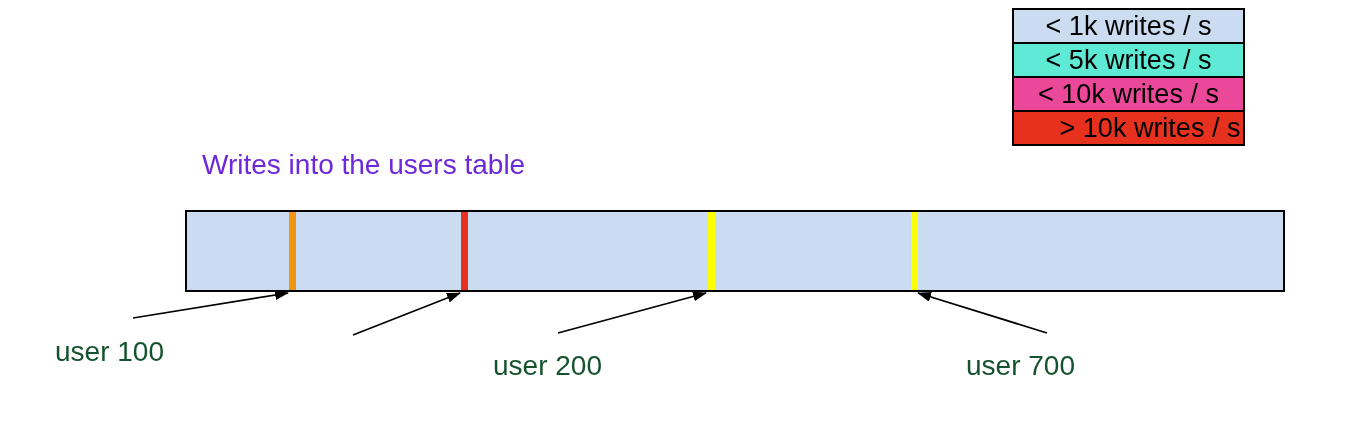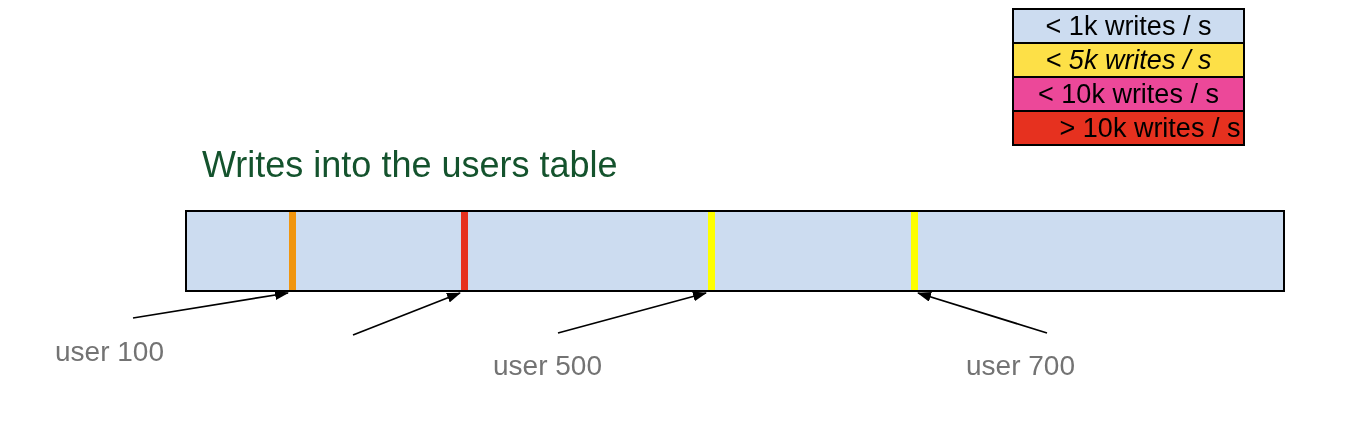--- a/index.html
+++ b/index.html
@@ -8,41 +8,41 @@
     width: 1350px;
     height: 422px;
     background: #ffffff;
     font-family: "Liberation Sans", sans-serif;
     overflow: hidden;
   }
   .title {
     position: absolute;
     left: 202px;
     top: 149px;
-    font-size: 36px;
+    font-size: 28px;
     line-height: 32px;
-    color: #14532d;
+    color: #6d28d9;
     white-space: nowrap;
   }
   .bar {
     position: absolute;
     box-sizing: border-box;
     border: 2px solid #000000;
   }
   .stripe {
     position: absolute;
     top: 0;
     bottom: 0;
     width: 7px;
   }
   .user-label {
     position: absolute;
     font-size: 28px;
     line-height: 32px;
-    color: #737373;
+    color: #14532d;
     white-space: nowrap;
   }
   .legend {
     position: absolute;
     left: 1012px;
     top: 8px;
     width: 233px;
   }
   .legend-row {
     box-sizing: border-box;
@@ -87,26 +87,26 @@
   <line x1="133" y1="318" x2="288" y2="293" stroke="#000000" stroke-width="1.7" marker-end="url(#arrowhead)"></line>
       <line x1="353" y1="335" x2="460" y2="293" stroke="#000000" stroke-width="1.7" marker-end="url(#arrowhead)"></line>
       <line x1="558" y1="333" x2="706" y2="293" stroke="#000000" stroke-width="1.7" marker-end="url(#arrowhead)"></line>
       <line x1="1047" y1="333" x2="918" y2="293" stroke="#000000" stroke-width="1.7" marker-end="url(#arrowhead)"></line>
     </svg>
 
   <div class="legend">
       <div class="legend-row" style="background: rgb(204, 220, 240);">
         <span>&lt; 1k writes / s</span>
       </div>
-      <div class="legend-row" style="background: #fde047; font-style: italic;">
+      <div class="legend-row" style="background: #5eead4;">
         <span>&lt; 5k writes / s</span>
       </div>
       <div class="legend-row" style="background: #ec4899;">
         <span>&lt; 10k writes / s</span>
       </div>
       <div class="legend-row" style="background: rgb(230, 49, 31); padding-left: 43px;">
         <span>&gt; 10k writes / s</span>
       </div>
     </div>
 <div class="user-label" style="left: 55px; top: 336px;">user 100</div>
-    <div class="user-label" style="left: 493px; top: 350px;">user 500</div>
+    <div class="user-label" style="left: 493px; top: 350px;">user 200</div>
     <div class="user-label" style="left: 966px; top: 350px;">user 700</div>
   </div>
 
 </body></html>

